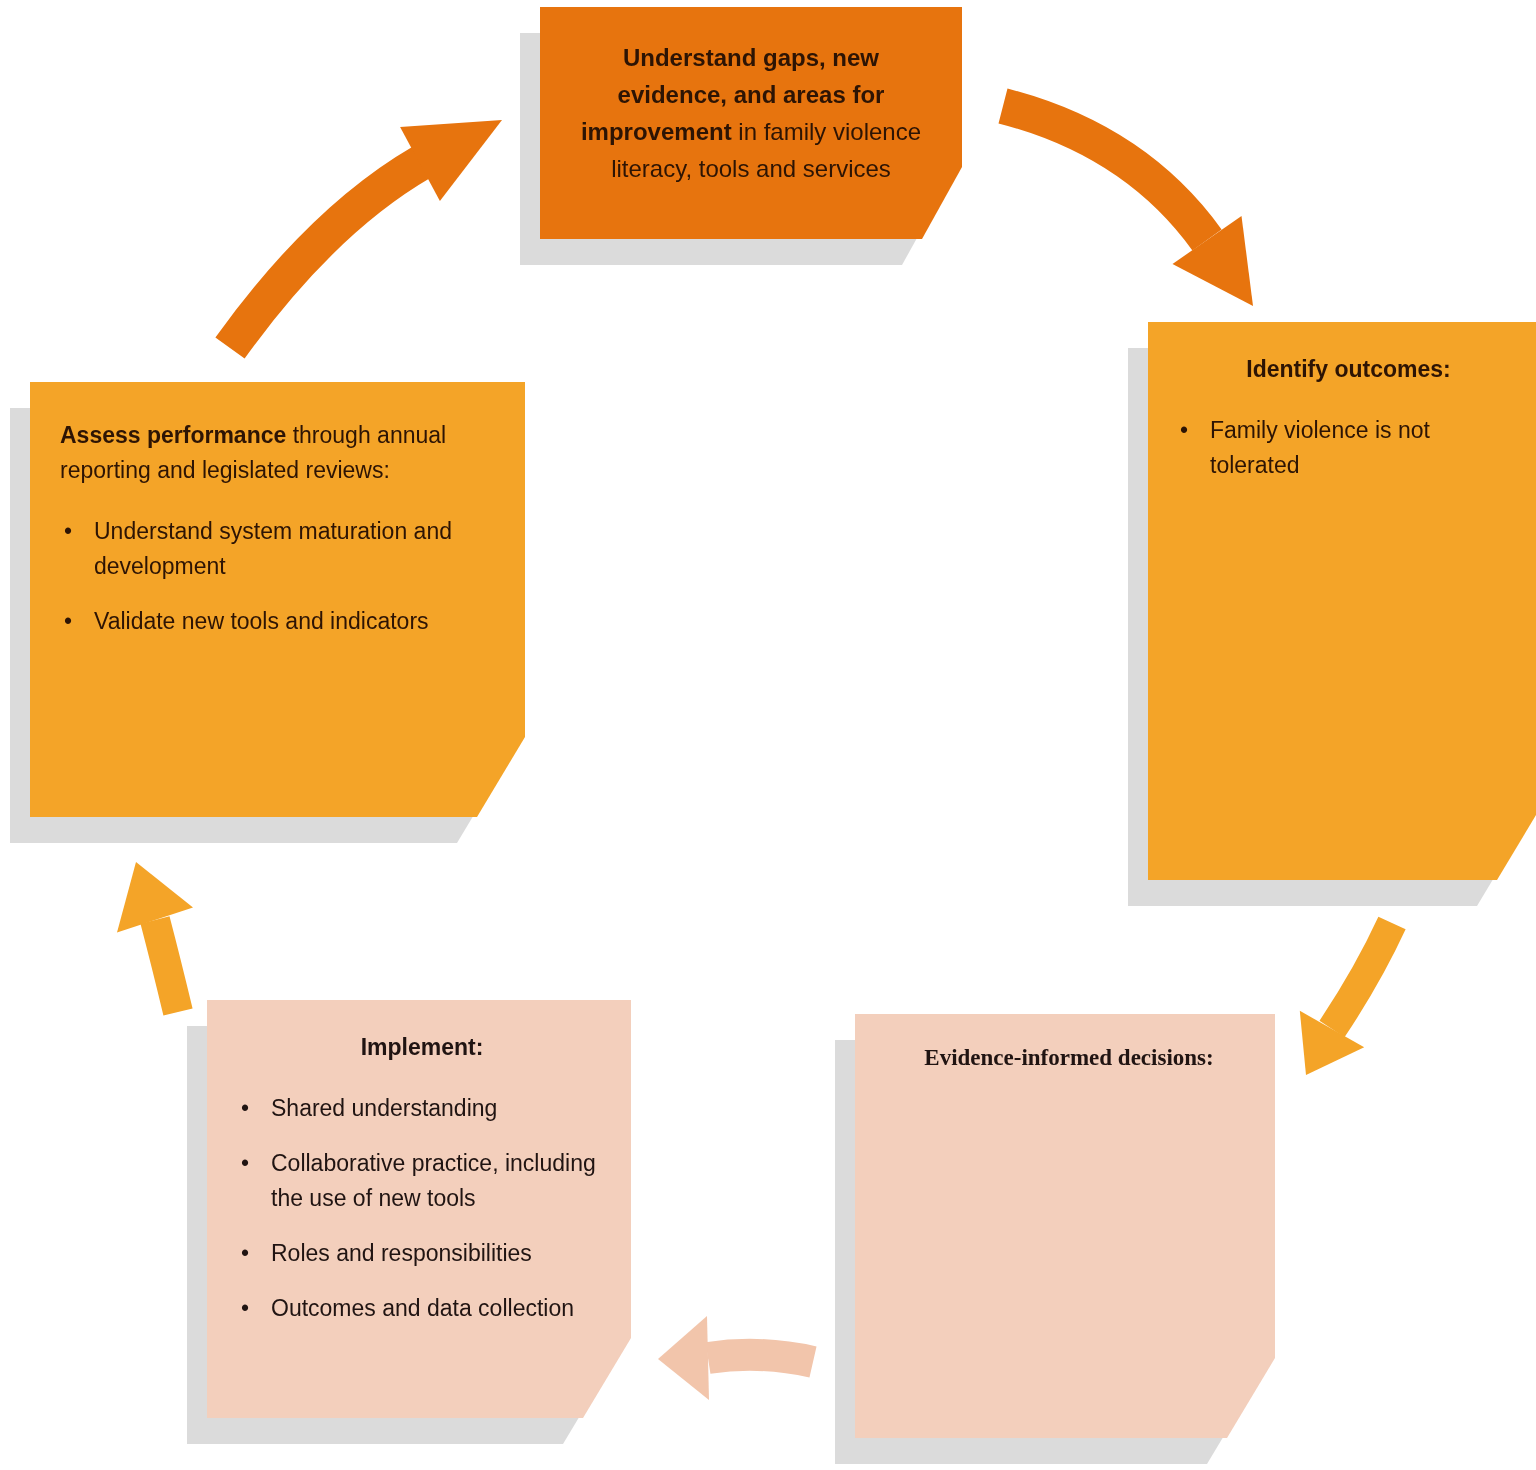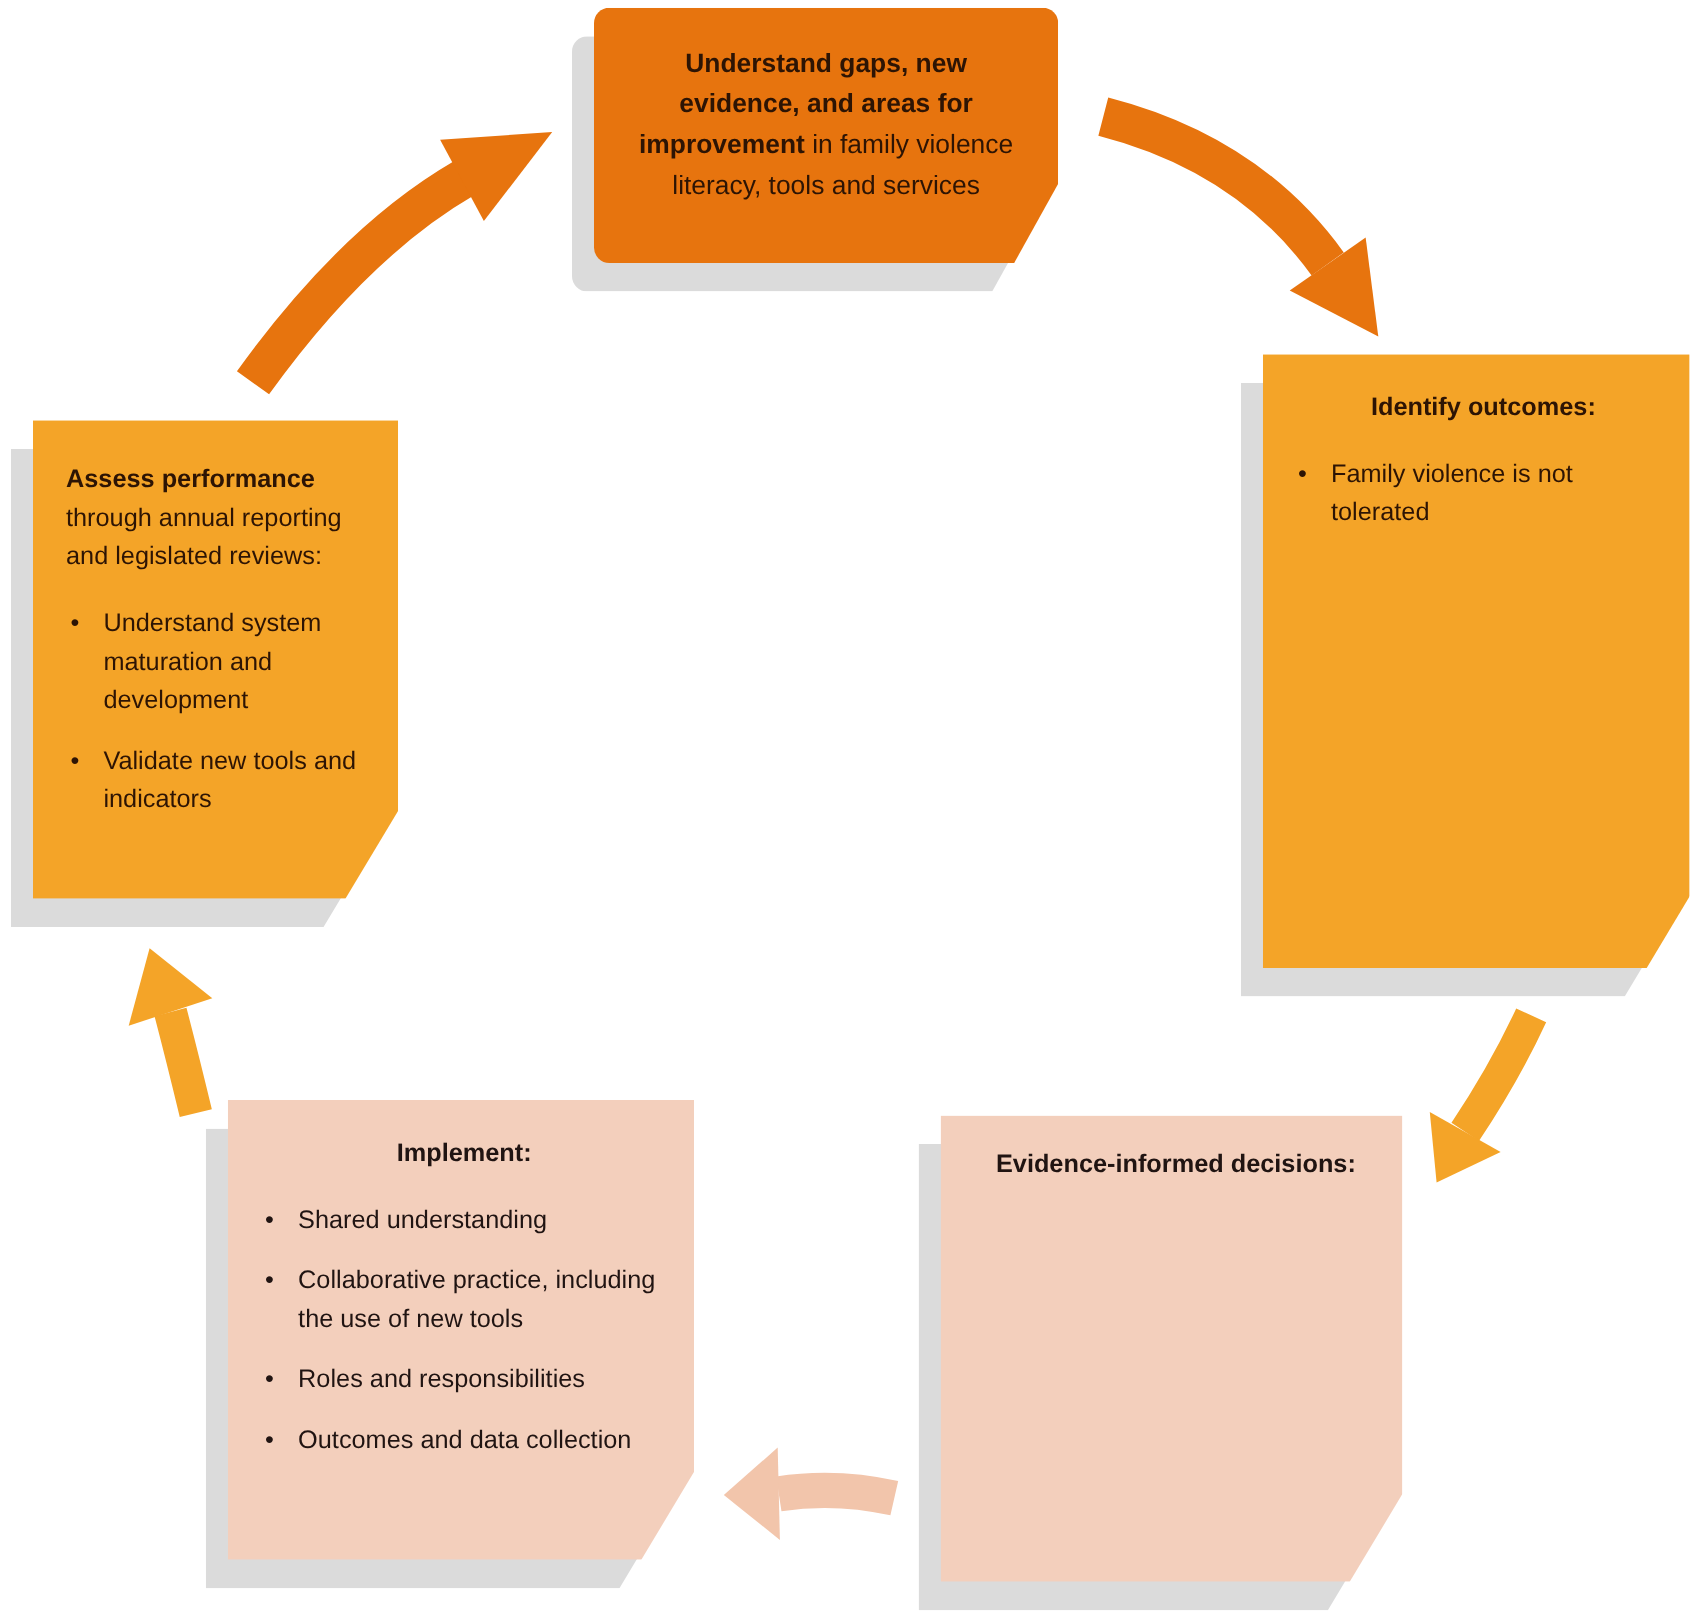--- a/index.html
+++ b/index.html
@@ -22,21 +22,20 @@
     overflow:hidden;
   }
   .box{position:absolute;}
   .layer{
     position:absolute;
     inset:0;
     clip-path:polygon(0 0,100% 0,100% calc(100% - 80px),calc(100% - 48px) 100%,0 100%);
   }
   #box-understand .layer{
     clip-path:polygon(0 0,100% 0,100% calc(100% - 72px),calc(100% - 40px) 100%,0 100%);
-    border-radius:14px;
   }
   .shadow{
     transform:translate(-20px,26px);
     background:var(--shadow);
   }
   .face{font-size:23px;line-height:35px;}
   .face-dark{background:var(--dark-orange);color:var(--text-on-orange);}
   .face-orange{background:var(--orange);color:var(--text-on-orange);}
   .face-pink{background:var(--pink-box);color:var(--text-on-pink);}
   .bold{font-weight:700;}
@@ -53,27 +52,27 @@
     position:absolute;
     left:4px;
     top:0;
   }
   
   #box-understand{left:540px;top:7px;width:422px;height:232px;}
   #box-understand .face{padding:32px 28px;font-size:24px;line-height:37px;text-align:center;}
   #box-identify{left:1127px;top:322px;width:397px;height:558px;margin-left:21px;}
   #box-identify .face{padding:30px 24px 20px 28px;}
   #box-identify .title{display:block;text-align:center;}
-  #box-assess{left:30px;top:382px;width:332px;height:435px;}
+  #box-assess{left:30px;top:382px;width:495px;height:435px;}
   #box-assess .face{padding:36px 24px 20px 30px;}
   #box-implement{left:207px;top:1000px;width:424px;height:418px;}
   #box-implement .face{padding:30px 24px 20px 30px;}
   #box-implement .title{display:block;text-align:center;}
   #box-evidence{left:855px;top:1014px;width:420px;height:424px;}
-  #box-evidence .face{padding:26px 18px 18px 26px;}
+  #box-evidence .face{padding:26px 18px 18px 26px;font-family:Liberation Serif, serif;}
   #box-evidence .title{display:block;text-align:center;}
   
   .arrow{position:absolute;overflow:visible;}
   #arrow-assess-understand{left:210px;top:92px;width:300px;height:266px;}
   #arrow-understand-identify{left:985px;top:88px;width:285px;height:230px;}
   #arrow-identify-evidence{left:1288px;top:915px;width:125px;height:175px;}
   #arrow-evidence-implement{left:650px;top:1312px;width:170px;height:100px;}
   #arrow-implement-assess{left:98px;top:852px;width:115px;height:165px;}
   .arrow-body{fill:none;}
   .arrow-body.dark{stroke:var(--dark-orange);}

